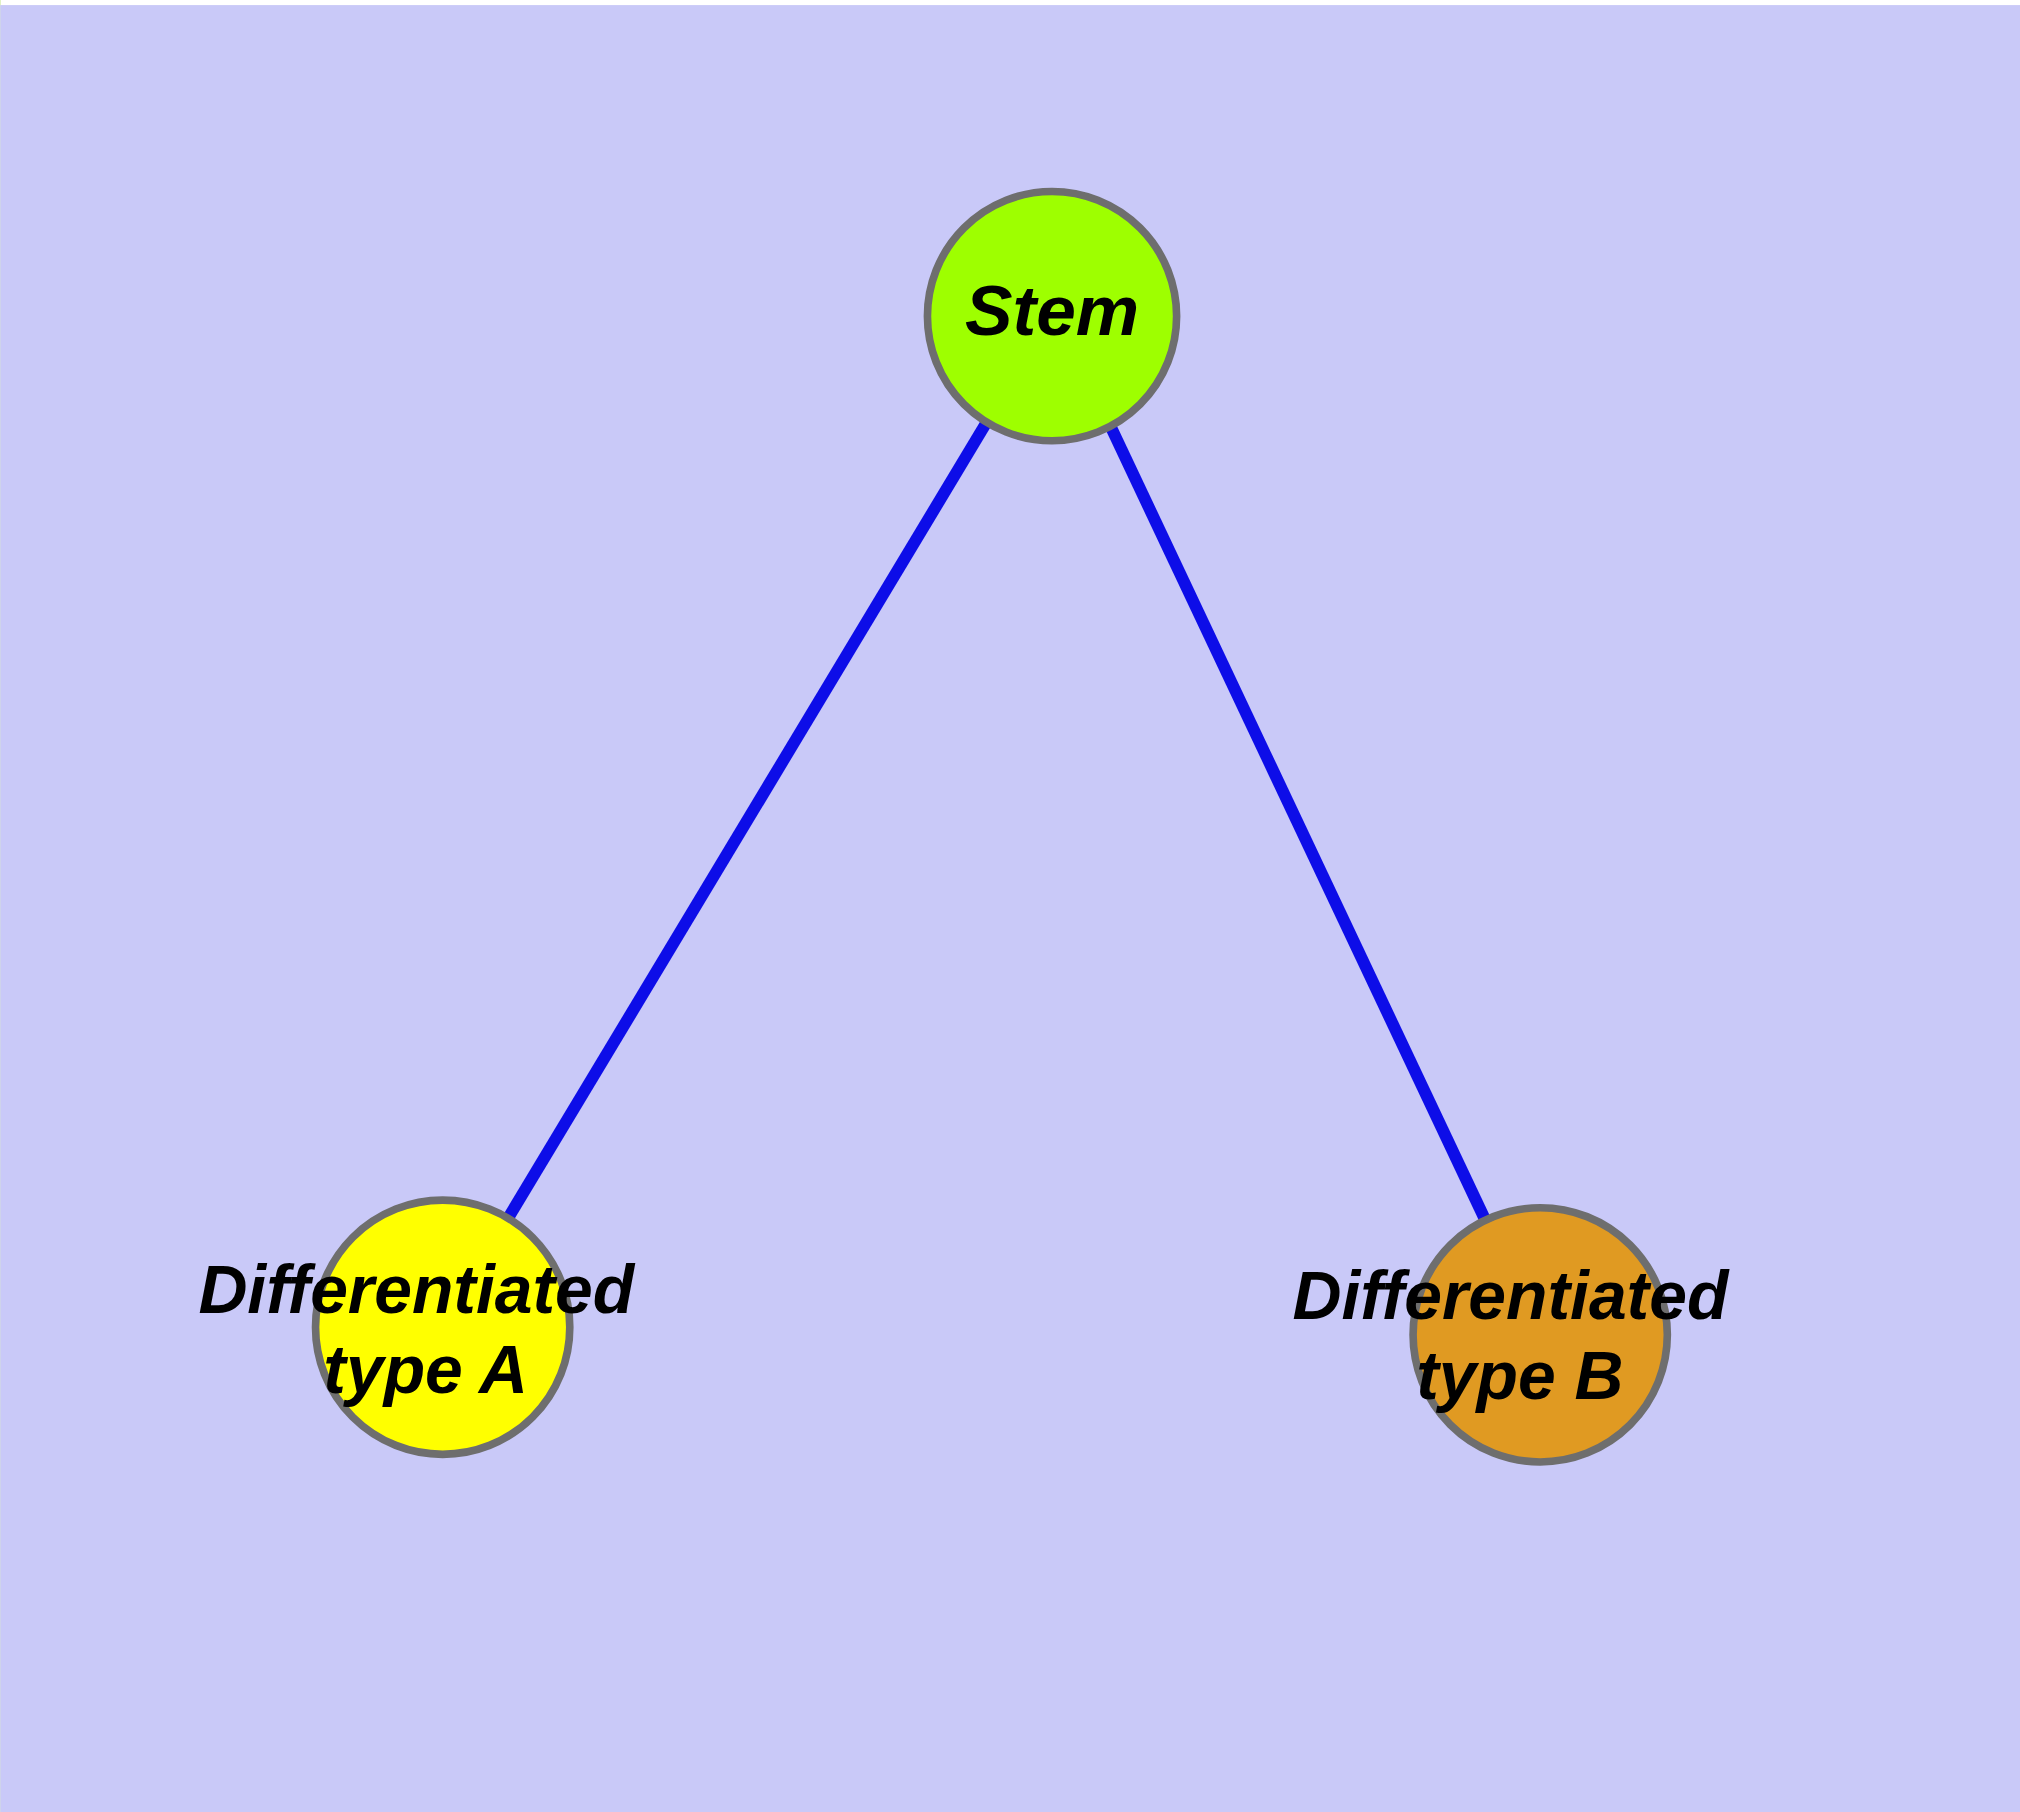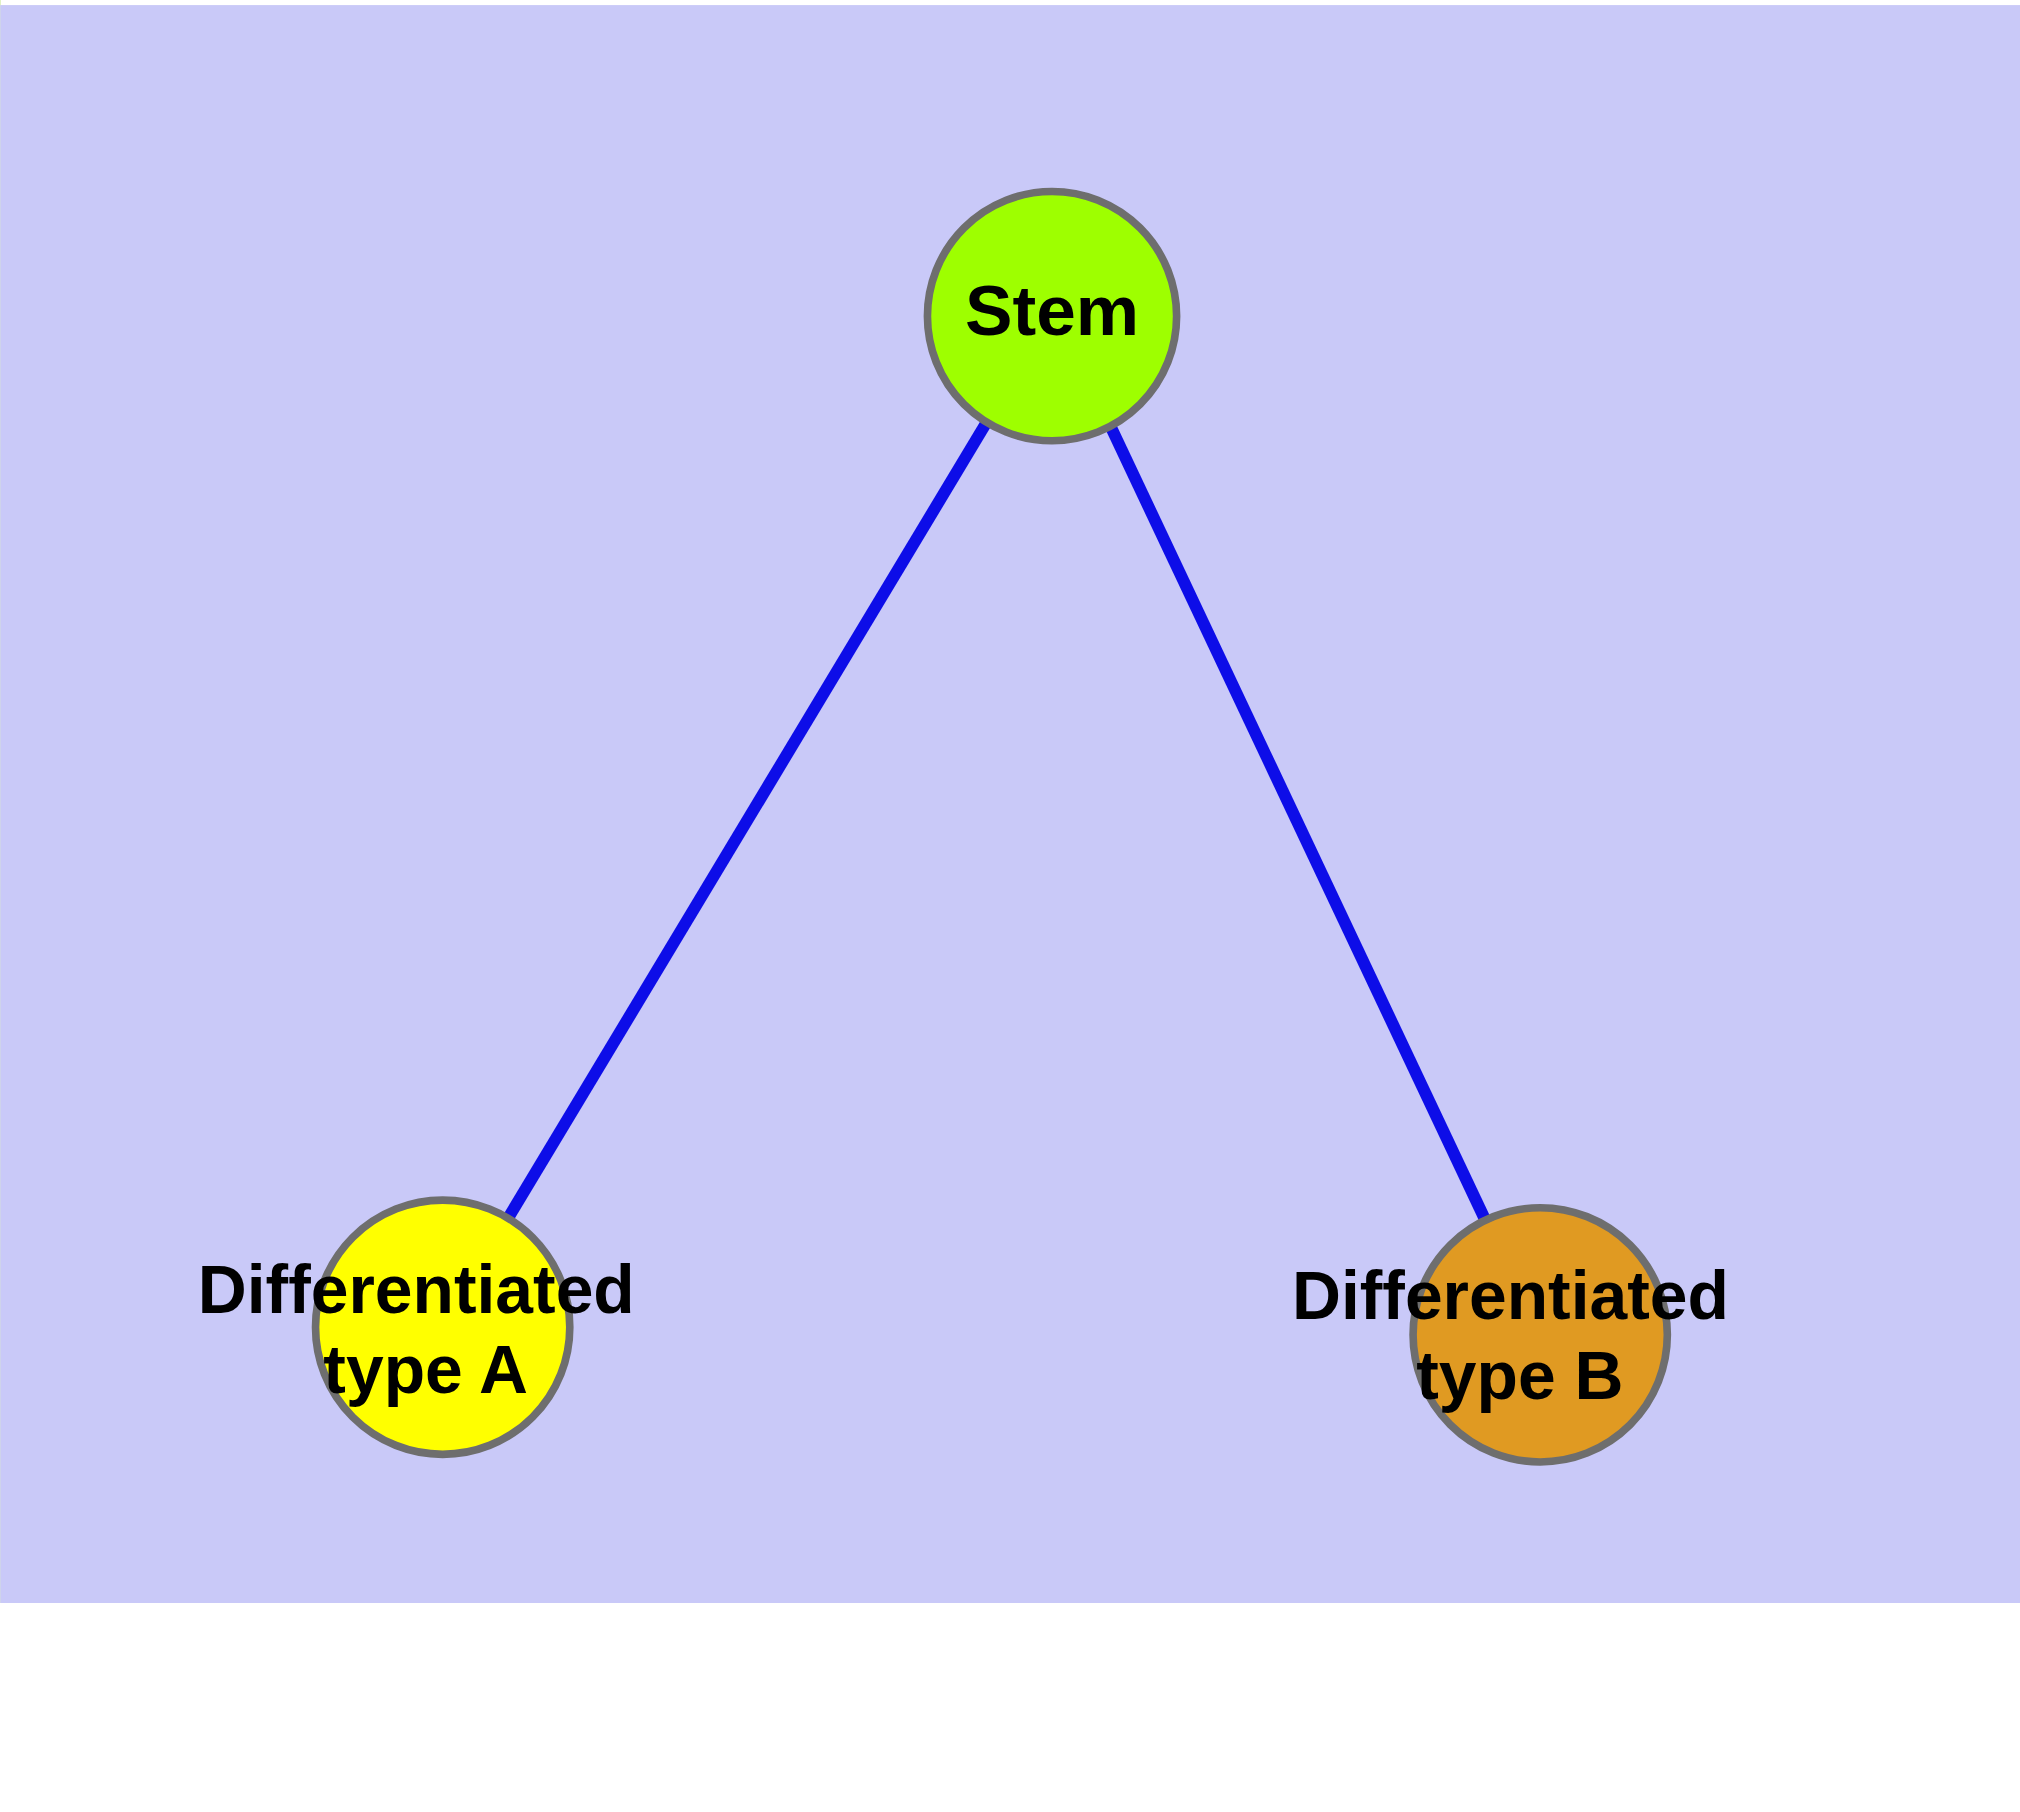--- a/index.html
+++ b/index.html
@@ -7,23 +7,24 @@
     margin: 0;
     padding: 0;
     background: #ffffff;
   }
   body {
     font-family: "Liberation Sans", sans-serif;
   }
   #canvas {
     position: relative;
     width: 2021px;
-    height: 1603px;
+    height: 1812px;
     background: #84cc16;
     overflow: hidden;
+    font-style: italic;
   }
   #graph-svg {
     position: absolute;
     left: 0;
     top: 0;
     width: 2021px;
     height: 1812px;
     display: block;
   }
   .node-circle {

